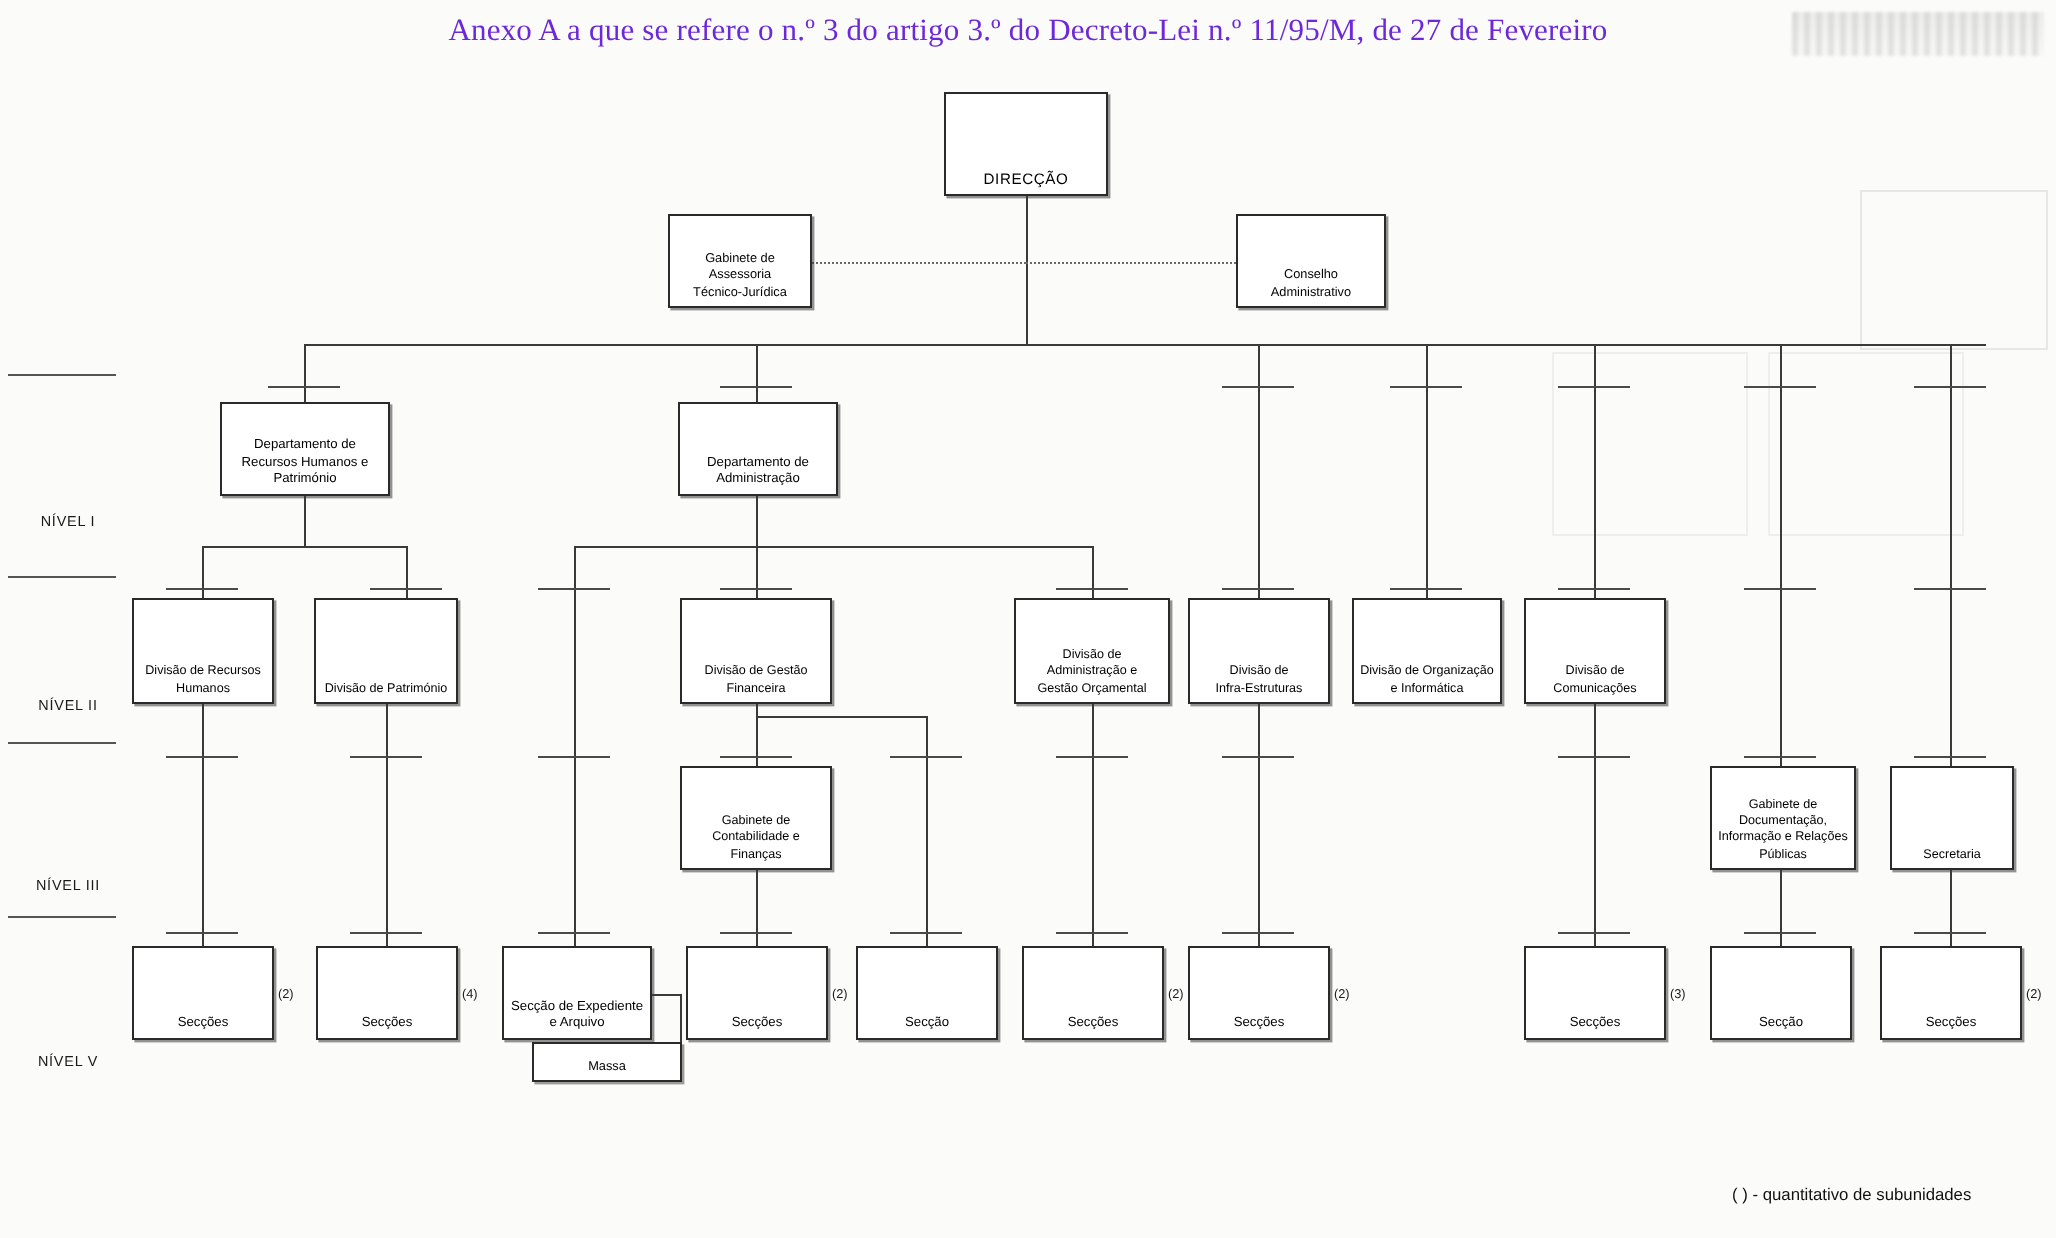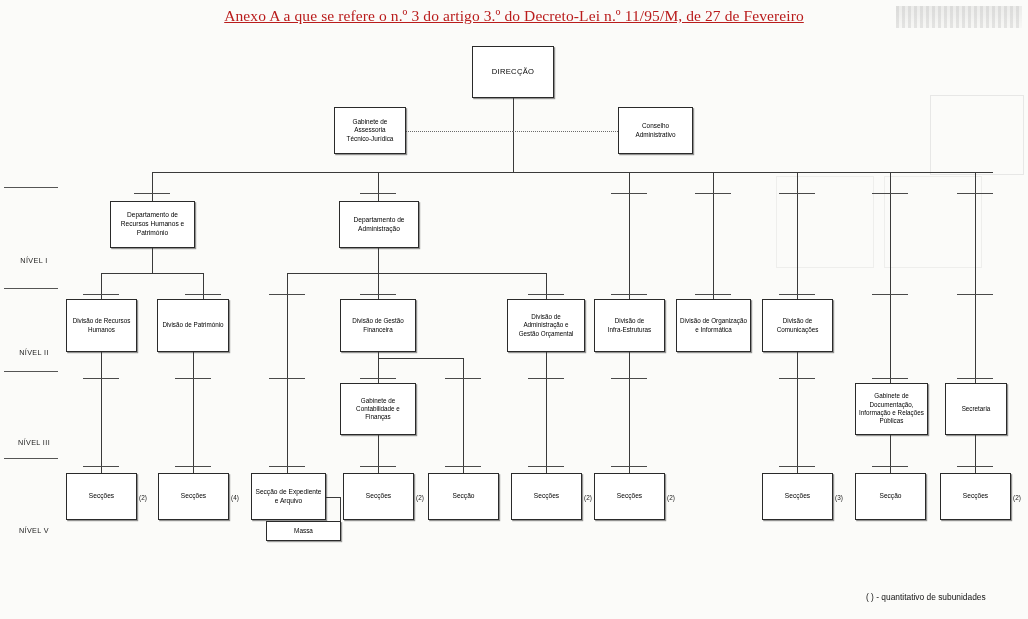--- a/index.html
+++ b/index.html
@@ -20,23 +20,22 @@
   
   #doc-title {
     position: absolute;
     left: 0;
     top: 7px;
     width: 1028px;
     text-align: center;
     font-family: "Liberation Serif", serif;
     font-size: 15.5px;
     letter-spacing: 0.1px;
-    color: #b91c1c;
+    color: #6d28d9;
     white-space: nowrap;
-    text-decoration: underline;
   }
   
   #watermark {
     position: absolute;
     left: 896px;
     top: 6px;
     width: 126px;
     height: 22px;
     background:
       repeating-linear-gradient(90deg,
@@ -73,21 +72,21 @@
     border: 1px solid rgba(200,200,200,0.45);
     opacity: 0.55;
   }
   
   .node {
     position: absolute;
     box-sizing: border-box;
     border: 1px solid #2a2a2a;
     background: #ffffff;
     display: flex;
-    align-items: center;
+    align-items: flex-end;
     justify-content: center;
     text-align: center;
     line-height: 1.32;
     box-shadow: 1.2px 1.2px 0 rgba(60,60,60,0.55);
     padding: 2px 3px;
   }
   .node-label {
     display: block;
     width: 100%;
     white-space: pre-line;

